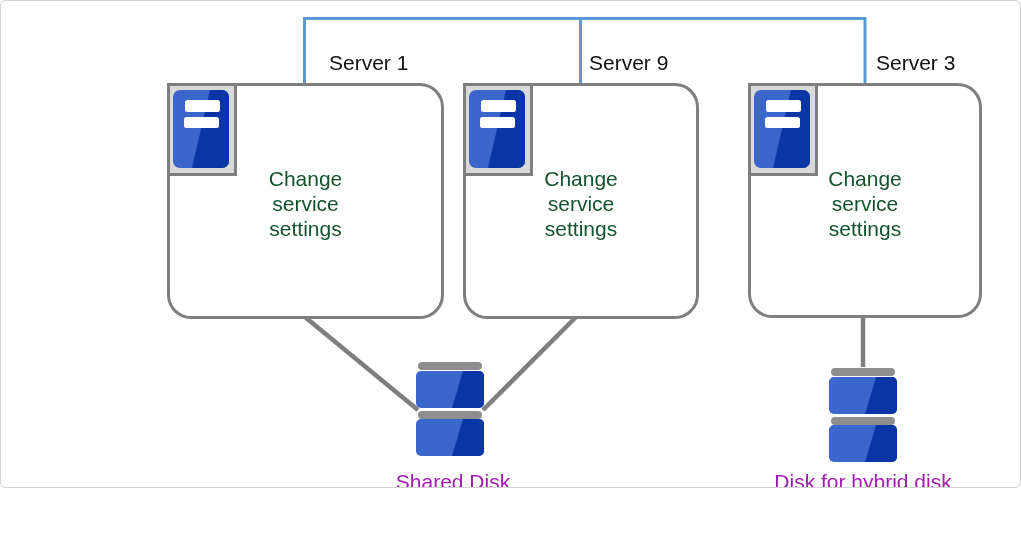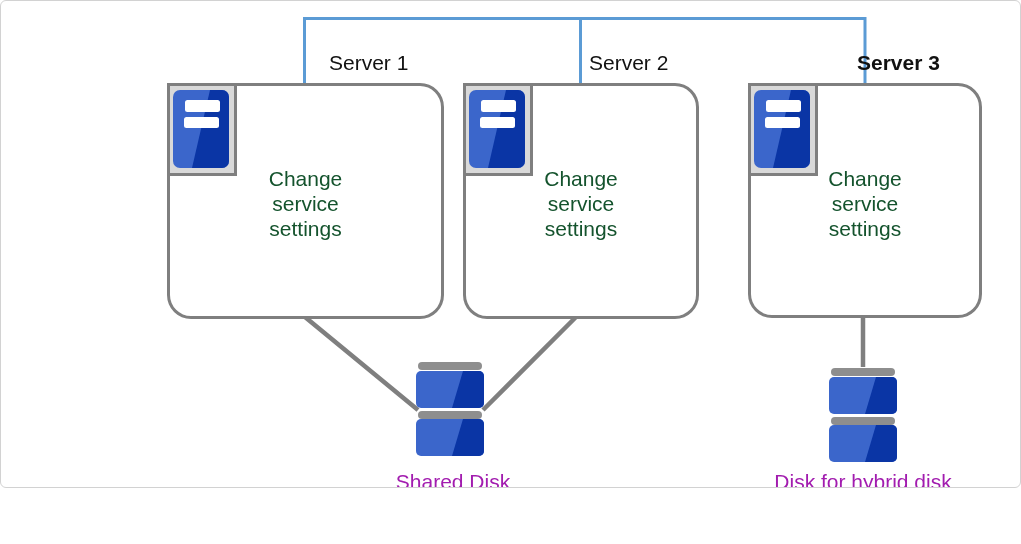--- a/index.html
+++ b/index.html
@@ -41,21 +41,21 @@
     text-align:center;
     font-size:21px;line-height:25px;
     color:#a21caf;
     white-space:pre-line;
   }
   #srv1{left:166px;top:82px;width:277px;height:236px;}
   #srv2{left:462px;top:82px;width:236px;height:236px;}
   #srv3{left:747px;top:82px;width:234px;height:235px;}
   #lbl1{left:328px;}
   #lbl2{left:588px;}
-  #lbl3{left:856px;font-weight:bold;}
+  #lbl3{left:875px;}
   #disk-shared{left:415px;top:361px;}
   #disk-single{left:828px;top:367px;}
   #disk-shared-label{left:292px;}
   #disk-single-label{left:702px;}
 </style>
 </head>
 <body>
 
 <svg width="0" height="0" style="position:absolute" aria-hidden="true">
   <defs>
@@ -91,21 +91,21 @@
 <div class="canvas">
 
   <svg class="overlay" width="1021" height="544">
 
     <path d="M303.5 82 V17.5 H864 V82 M579.5 17.5 V82" fill="none" stroke="#5b9bd5" stroke-width="3"></path>
 
     <path d="M304 316 L417 409 M575 316 L482 409 M862 314 V366" fill="none" stroke="#7f7f7f" stroke-width="4.5"></path>
   </svg>
 
   <div class="net-label" id="lbl1">Server 1</div>
-  <div class="net-label" id="lbl2">Server 2</div>
+  <div class="net-label" id="lbl2">Server 9</div>
   <div class="net-label" id="lbl3">Server 3</div>
 
   <div class="server" id="srv1">
     <div class="server-box"></div>
     <svg class="server-icon" width="70" height="93" viewBox="0 0 70 93">
         <use href="#def-server-icon"></use>
       </svg>
     <div class="action-text">Change
 service
 settings</div>

